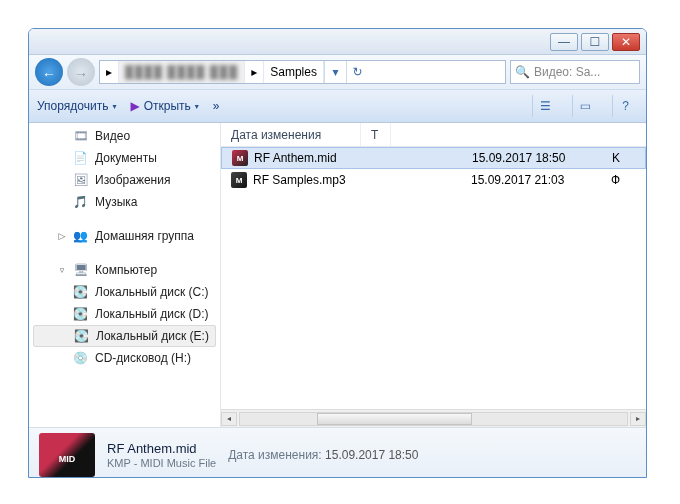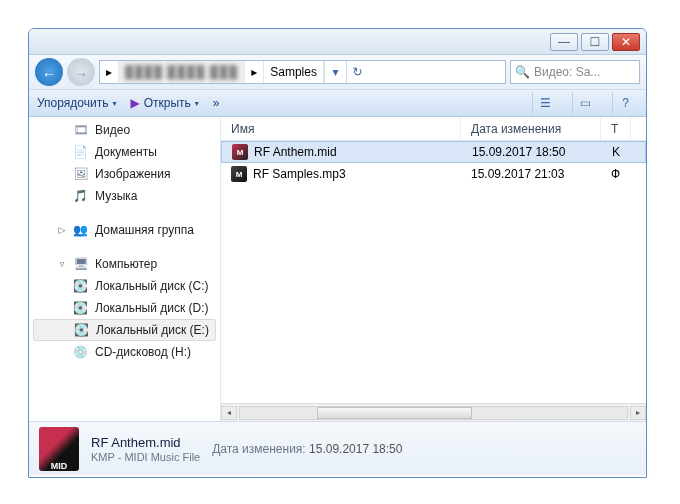--- a/index.html
+++ b/index.html
@@ -10,21 +10,21 @@
 .wbtn.close{background:linear-gradient(#e9756a,#c83b2e);border-color:#a03028;color:#fff}
 .navrow{height:34px;display:flex;align-items:center;padding:2px 6px;gap:4px;background:linear-gradient(#f5f9fd,#e6eef8)}
 .navcircle{width:28px;height:28px;border-radius:50%;background:radial-gradient(#4fa3e8,#1e6fb8);display:flex;align-items:center;justify-content:center;color:#fff;font-size:14px}
 .navcircle.dis{background:radial-gradient(#dfe6ed,#bcc8d4);color:#8a98a8}
 .addr{flex:1;height:24px;border:1px solid #a9bdd6;background:#fff;display:flex;align-items:center}
 .crumb{padding:0 6px;height:100%;display:flex;align-items:center;border-right:1px solid #e2e9f2}
 .crumb.blur{color:transparent;text-shadow:0 0 4px #888;background:#f0f0f0;letter-spacing:1px}
 .smallbtn{width:22px;height:22px;border-left:1px solid #cfdbe9;display:flex;align-items:center;justify-content:center;color:#3a6aa8}
 .searchbox{width:130px;height:24px;border:1px solid #a9bdd6;background:#fff;display:flex;align-items:center;padding:0 4px;color:#888}
 .searchbox .mag{margin-right:4px;color:#3a6aa8}
-.toolbar{height:28px;background:linear-gradient(#eaf1fb,#cfe0f4);border-top:1px solid #cbdcf0;border-bottom:1px solid #b8c9dd;display:flex;align-items:center;padding:8px 8px;gap:14px;color:#1a3e7a}
+.toolbar{height:34px;background:linear-gradient(#eaf1fb,#cfe0f4);border-top:1px solid #cbdcf0;border-bottom:1px solid #b8c9dd;display:flex;align-items:center;padding:8px 8px;gap:14px;color:#1a3e7a}
 .toolbar .tbtn{display:flex;align-items:center;gap:4px}
 .toolbar .drop{font-size:8px;color:#2a558f}
 .spacer{flex:1}
 .vbtn{width:26px;height:22px;border-left:1px solid #bcd0e6;display:flex;align-items:center;justify-content:center;color:#3a6aa8}
 .body{display:flex;height:304px;background:#fff}
 .sidebar{width:192px;border-right:1px solid #e2e8ef;padding:2px 0;overflow:hidden}
 .sitem{display:flex;align-items:center;height:22px;padding-left:28px;gap:6px;color:#222}
 .sitem.l2{padding-left:44px}
 .sitem.sel{background:#f0f0f0;border:1px solid #d9d9d9;border-radius:2px;margin:0 4px;padding-left:40px}
 .sgap{height:12px}
@@ -37,21 +37,21 @@
 .row.sel{background:#d8e6f7;border:1px solid #a7c4e8}
 .cell{padding:0 10px;display:flex;align-items:center;gap:6px}
 .ficon{width:16px;height:16px;display:inline-flex;align-items:center;justify-content:center;font-size:8px;font-weight:bold;color:#fff;border-radius:2px}
 .ficon.mid{background:linear-gradient(135deg,#c62f4e,#222)}
 .ficon.mp3{background:linear-gradient(135deg,#444,#111)}
 .hscroll{height:18px;background:#f0f0f0;border-top:1px solid #ddd;display:flex;align-items:center}
 .hscroll .track{flex:1;height:14px;background:#e9e9e9;border:1px solid #d5d5d5;position:relative;margin:0 2px}
 .hscroll .thumb{position:absolute;left:20%;width:40%;height:100%;background:linear-gradient(#f7f7f7,#dcdcdc);border:1px solid #c4c4c4}
 .hscroll .arr{width:16px;height:14px;background:#ececec;border:1px solid #d5d5d5;display:flex;align-items:center;justify-content:center;font-size:8px;color:#555}
 .details{height:54px;border-top:1px solid #d6dfe9;background:linear-gradient(#f4f8fc,#e8eff8);display:flex;align-items:center;padding:4px 10px;gap:12px}
-.bigicon{width:40px;height:44px;background:linear-gradient(135deg,#c62f4e 40%,#111 60%);border-radius:3px;display:flex;align-items:flex-end;justify-content:center;color:#fff;font-size:9px;font-weight:bold;padding-bottom:0}
+.bigicon{width:56px;height:44px;background:linear-gradient(135deg,#c62f4e 40%,#111 60%);border-radius:3px;display:flex;align-items:flex-end;justify-content:center;color:#fff;font-size:9px;font-weight:bold;padding-bottom:13px}
 .dmeta{display:flex;flex-direction:column;gap:1px}
 .dtitle{font-size:13px;color:#0f1f3d}
 .dtype{color:#6a7888;font-size:11px}
 .dprops{display:flex;flex-direction:column;gap:19px;font-size:11px;color:#555}
 .dprops span.lbl{color:#6a7888}
 </style>
 </head>
 <body>
 
 <div class="outer">
@@ -147,21 +147,20 @@
           <span>Локальный диск (E:)</span>
         </div>
       <div class="sitem l2">
           <span class="sicon">💿</span>
           <span>CD-дисковод (H:)</span>
         </div>
     </div>
 
     <div class="filearea">
       <div class="cols">
-        <div class="col" style="width:240px">Имя</div>
         <div class="col" style="width:140px">Дата изменения</div>
         <div class="col" style="width:30px">Т</div>
       </div>
       <div class="row sel">
         <div class="cell" style="width:240px">
             <span class="ficon mid">M</span>
             <span>RF Anthem.mid</span>
           </div>
         <div class="cell" style="width:140px">15.09.2017 18:50</div>
         <div class="cell" style="width:30px">K</div>

